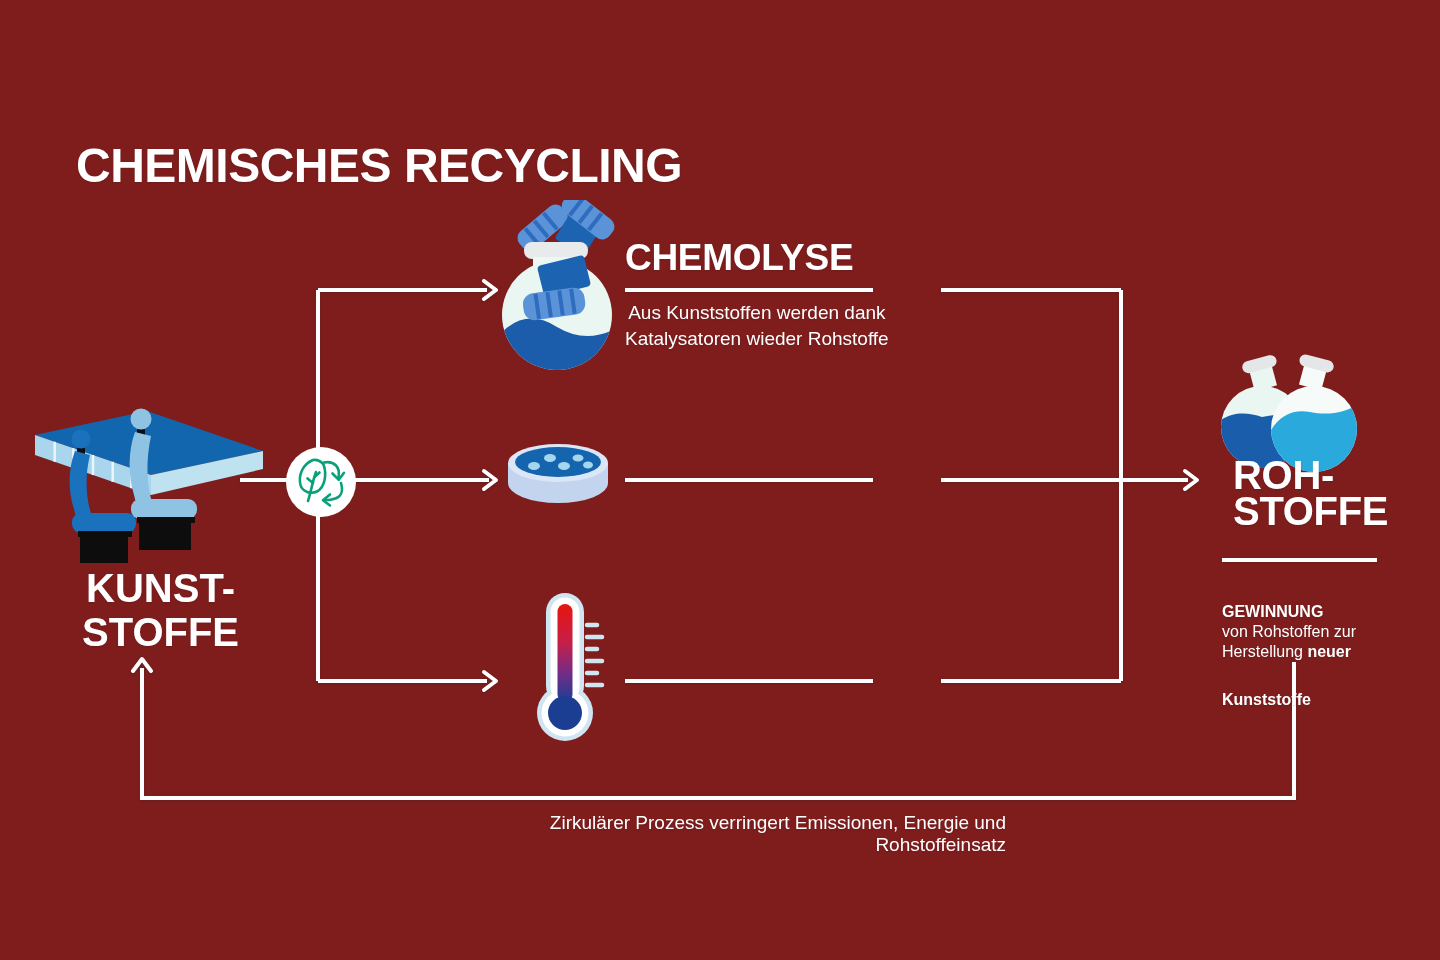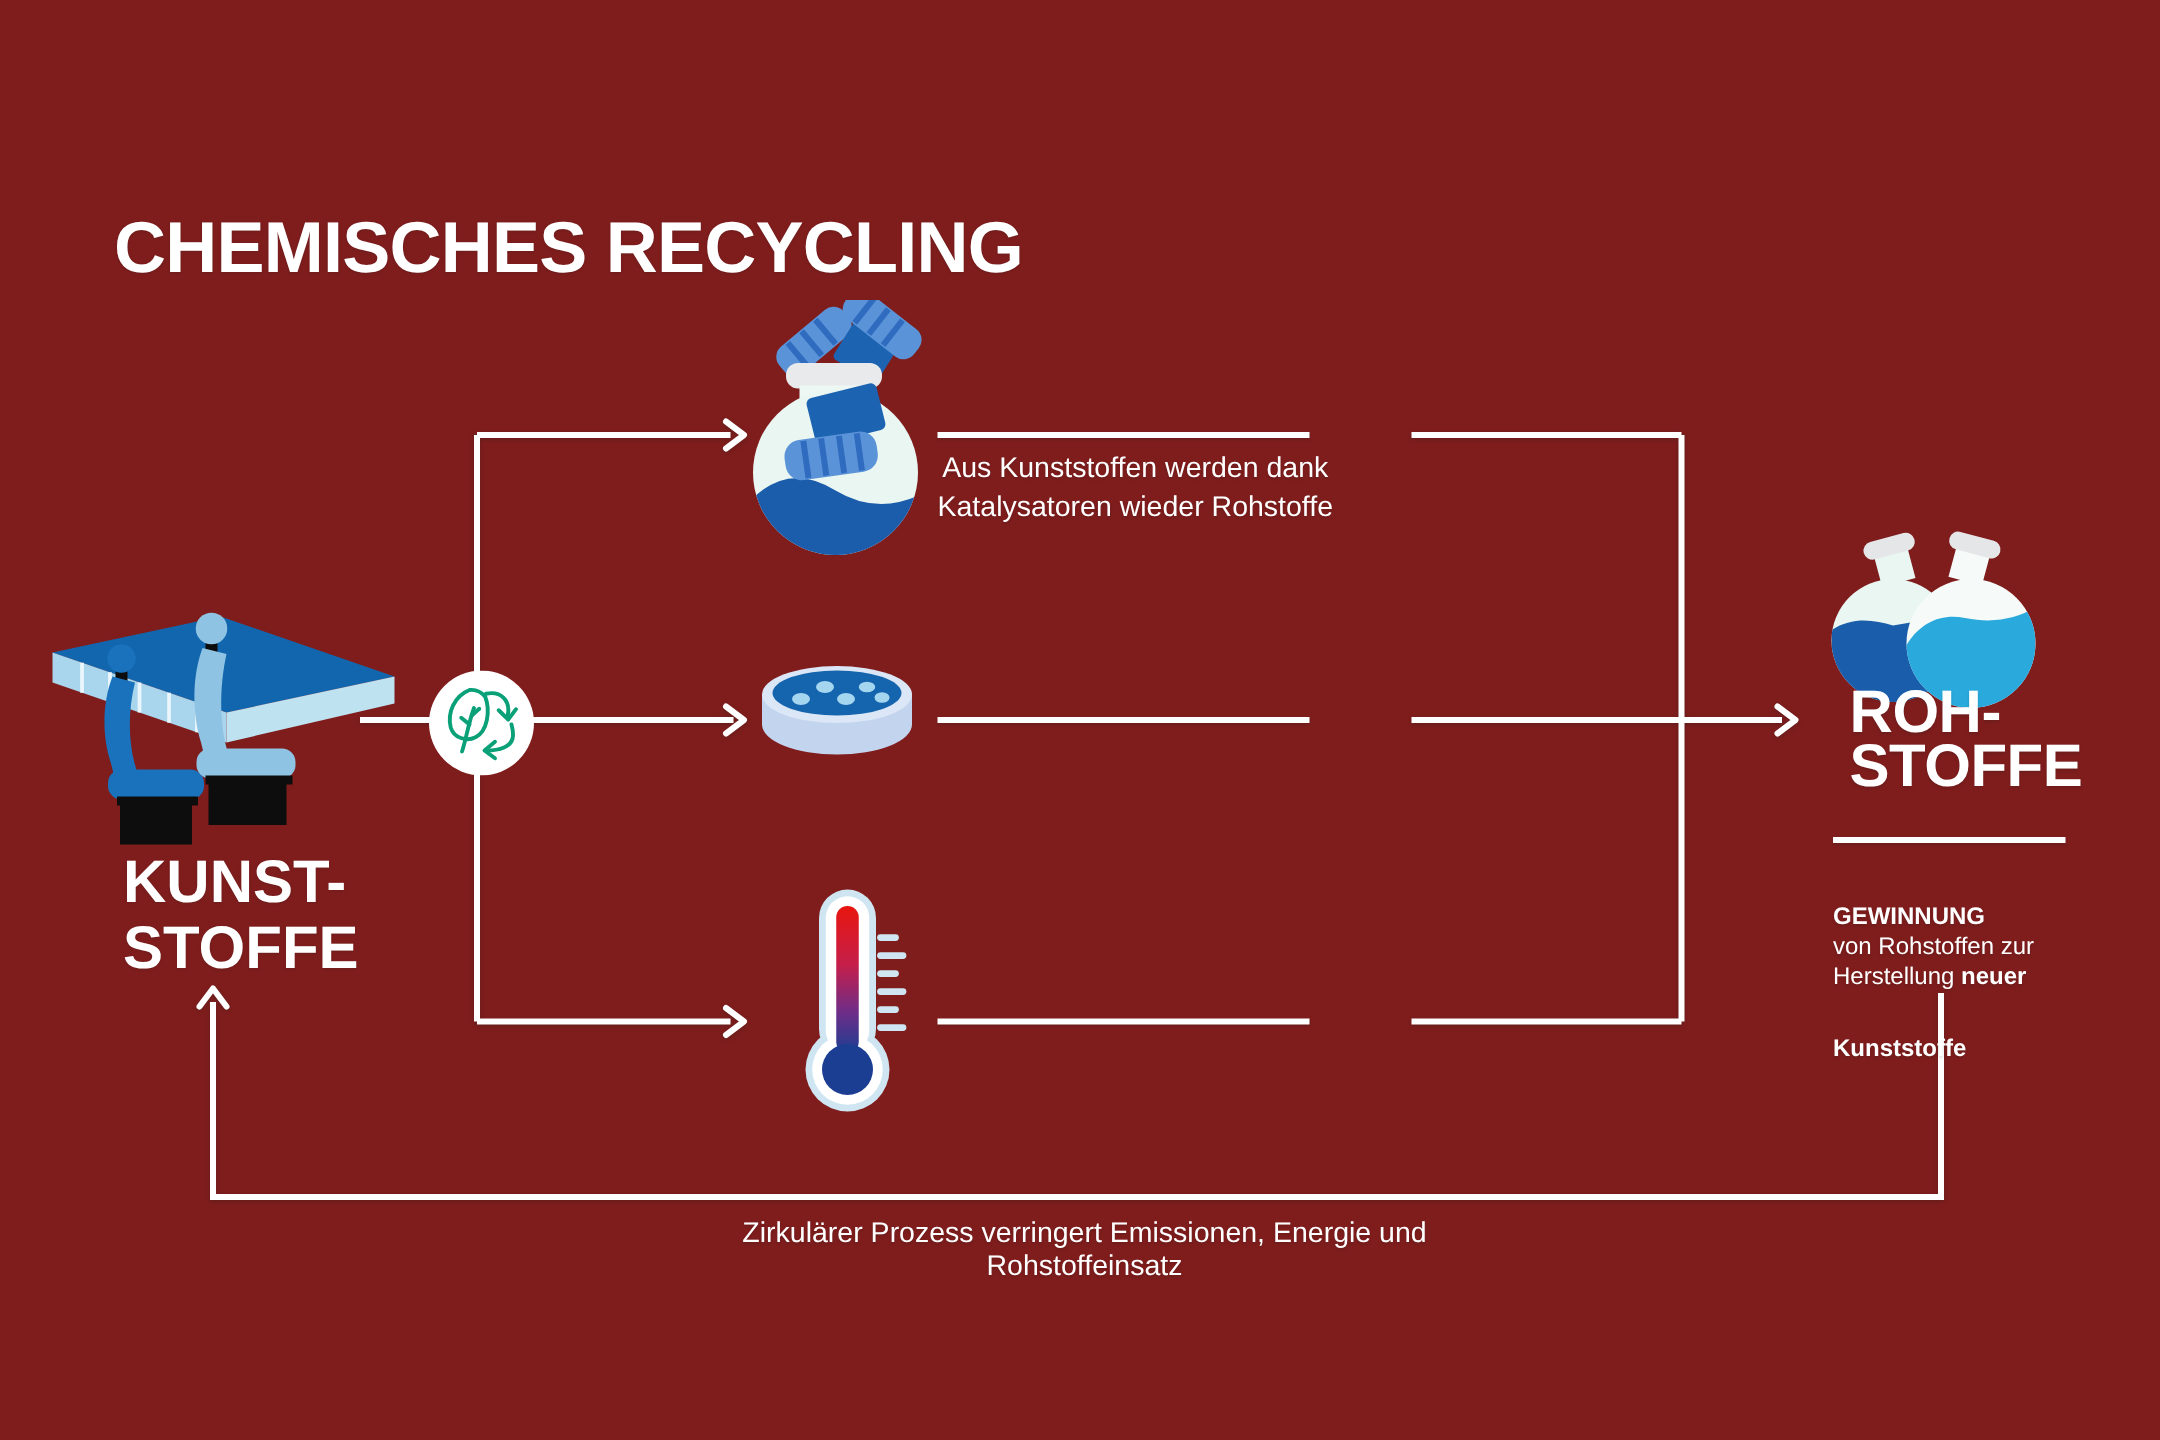--- a/index.html
+++ b/index.html
@@ -3,29 +3,29 @@
 <meta charset="utf-8">
 <style>
   html,body{margin:0;padding:0;}
   body{background:#0b8f6c;font-family:"Liberation Sans","DejaVu Sans",sans-serif;}
   #stage{position:relative;width:1440px;height:960px;overflow:hidden;background:#7f1d1d;}
   .abs{position:absolute;}
   .t-white{color:#fff;text-shadow:0 1px 2px rgba(0,30,22,.16);}
   .pre{white-space:pre-line;}
   #main-title{left:76px;top:138px;font-size:48px;font-weight:bold;letter-spacing:-.5px;}
   .node-label{font-size:40px;font-weight:bold;line-height:44px;}
-  #kunststoffe-label{left:82px;top:566px;}
+  #kunststoffe-label{left:82px;top:566px;text-align:center;}
   .proc-heading{left:625px;font-size:37px;font-weight:bold;line-height:43px;letter-spacing:-.3px;}
   .proc-rule{left:625px;width:248px;height:4px;background:#fff;box-shadow:0 1px 2px rgba(0,30,22,.18);}
   .proc-desc{left:625px;font-size:19px;line-height:25.5px;font-weight:400;text-align:center;}
   #roh-heading{left:1222px;top:457px;font-size:40px;font-weight:bold;line-height:36px;letter-spacing:-.3px;margin-left:11px;}
   #roh-rule{left:1222px;top:558px;width:155px;height:4px;background:#fff;box-shadow:0 1px 2px rgba(0,30,22,.18);}
   #roh-details{left:1222px;top:574px;font-size:16px;line-height:20px;width:180px;}
   #roh-details .bold{font-weight:bold;margin-top:28px;}
-  #footer-caption{left:440px;top:812px;width:566px;text-align:center;font-size:19px;}
+  #footer-caption{left:440px;top:812px;width:566px;text-align:right;font-size:19px;}
   svg{display:block;}
   .lines{filter:drop-shadow(0 1px 1.5px rgba(0,30,22,.22));}
 </style>
 </head>
 <body>
 
 <div id="stage">
 
   <svg class="abs lines" style="left:0;top:0" width="1440" height="960" viewBox="0 0 1440 960" fill="none" stroke="#FFFFFF" stroke-width="4">
     <path d="M240 480 H489"></path>
@@ -148,20 +148,21 @@
         <path d="M64,100 H79"></path>
     </g>
     <rect x="23" y="8" width="38" height="112" rx="19" fill="#CFE6F2"></rect>
     <circle cx="42" cy="128" r="28" fill="#CFE6F2"></circle>
     <rect x="27.5" y="12.5" width="29" height="104" rx="14.5" fill="#FFFFFF"></rect>
     <circle cx="42" cy="128" r="23.5" fill="#FFFFFF"></circle>
     <rect x="34.5" y="19" width="15" height="98" rx="7.5" fill="url(#tgrad)"></rect>
     <circle cx="42" cy="128" r="17" fill="#1C3E92"></circle>
   </svg>
 
+  <div class="abs t-white proc-heading pre" style="top:236px">CHEMOLYSE</div>
   <div class="abs proc-rule" style="top:288px"></div>
   <div class="abs t-white proc-desc pre" style="top:300px">Aus Kunststoffen werden dank
 Katalysatoren wieder Rohstoffe</div>
 
   <div class="abs proc-rule" style="top:478px"></div>
 
   <div class="abs proc-rule" style="top:679px"></div>
 
   <svg class="abs" style="left:1215px;top:352px" width="150" height="130" viewBox="0 0 150 130">
     <defs>

